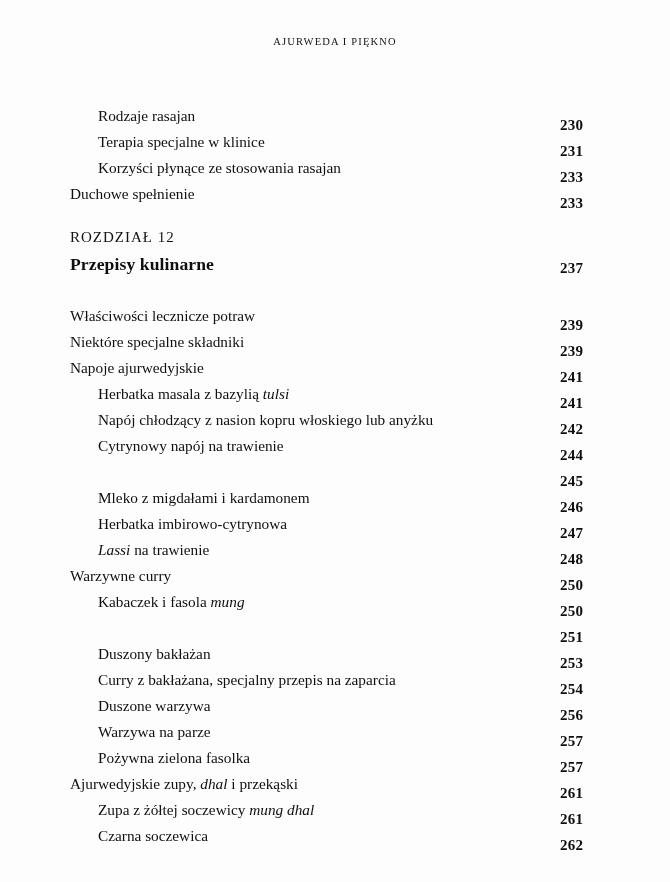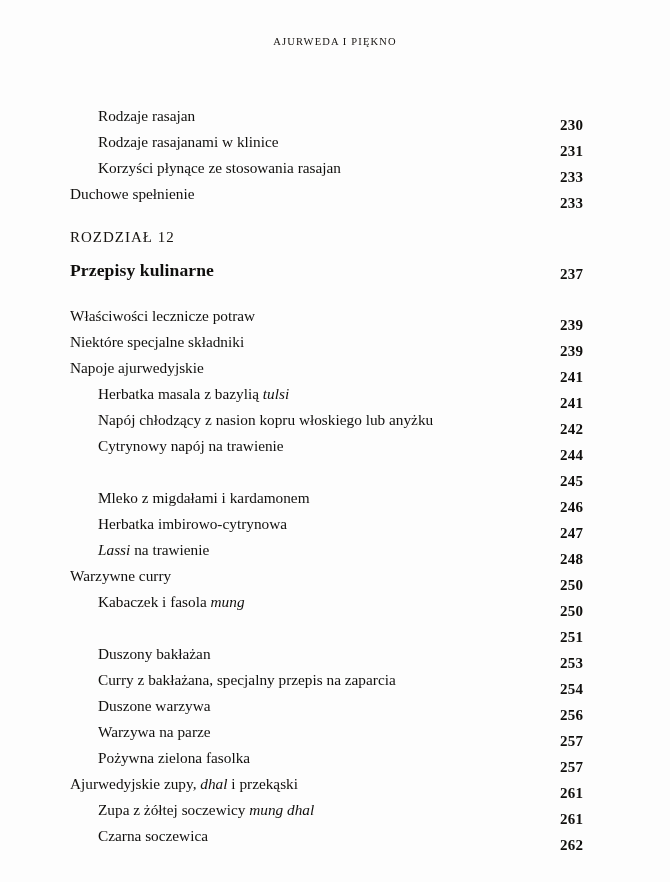--- a/index.html
+++ b/index.html
@@ -81,21 +81,21 @@
   }
   .chapter-kicker {
     font-size: 15px;
     letter-spacing: 1.0px;
     text-transform: uppercase;
     line-height: 14px;
     color: #15120f;
   }
   .chapter-title-row {
     position: relative;
-    margin-top: 13px;
+    margin-top: 7px;
     height: 26px;
     line-height: 26px;
     white-space: nowrap;
   }
   .chapter-title {
     font-size: 17.6px;
     font-weight: bold;
     letter-spacing: 0.1px;
   }
   .chapter-title-row .page-no {
@@ -129,21 +129,21 @@
 </style>
 </head>
 <body>
 
 <div class="page">
 
   <div class="running-head">AJURWEDA i PIĘKNO</div>
 
   <div class="toc" id="toc-upper">
       <div class="toc-row level-1"><span class="label">Rodzaje rasajan</span><span class="page-no">230</span></div>
-      <div class="toc-row level-1"><span class="label">Rodzaje rasajanami w klinice</span><span class="page-no">231</span></div>
+      <div class="toc-row level-1"><span class="label">Terapia specjalne w klinice</span><span class="page-no">231</span></div>
       <div class="toc-row level-1"><span class="label">Korzyści płynące ze stosowania rasajan</span><span class="page-no">233</span></div>
       <div class="toc-row level-0"><span class="label">Duchowe spełnienie</span><span class="page-no">233</span></div>
     </div>
 
   <div class="chapter-block">
     <div class="chapter-kicker">ROZDZIAŁ 12</div>
     <div class="chapter-title-row">
       <span class="chapter-title">Przepisy kulinarne</span>
       <span class="page-no">237</span>
     </div>

